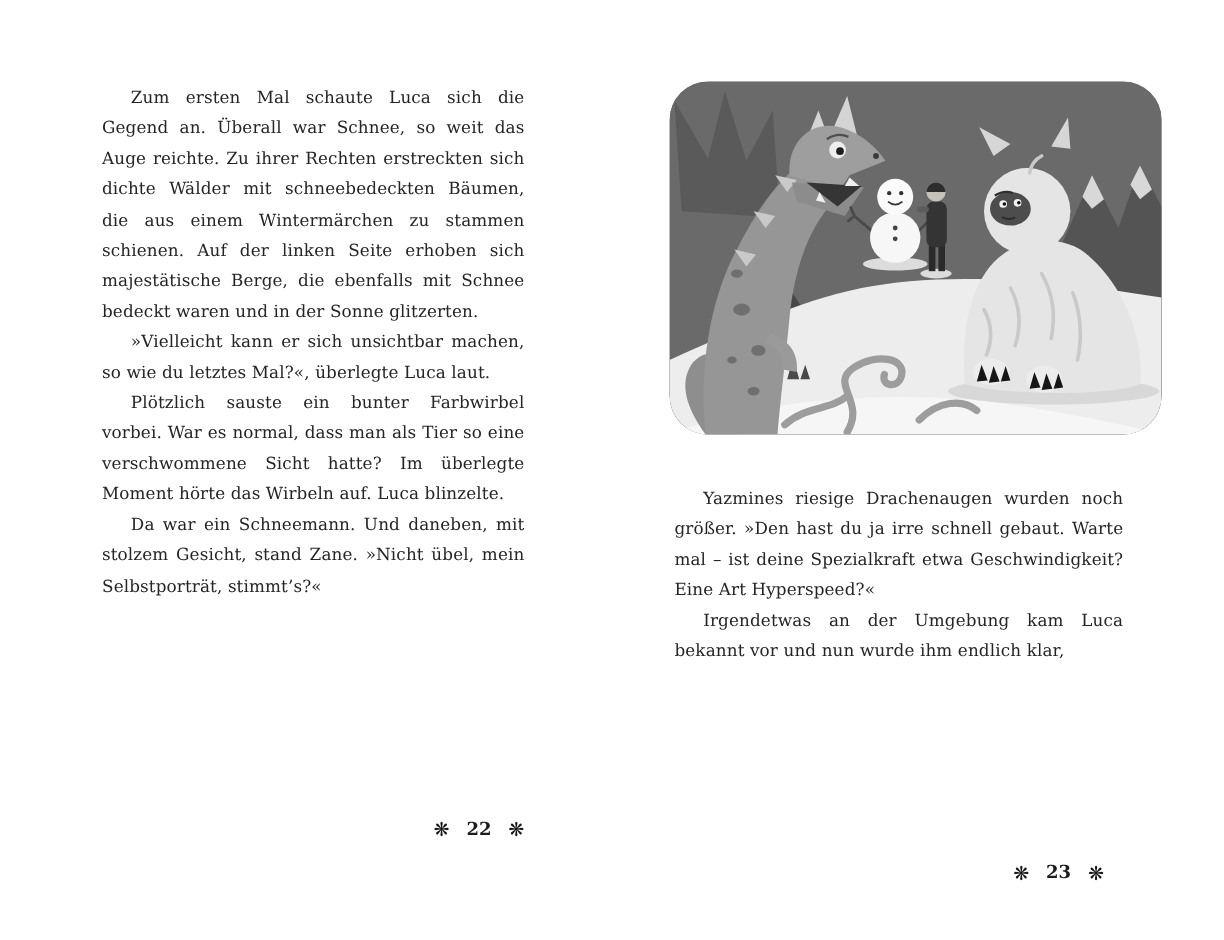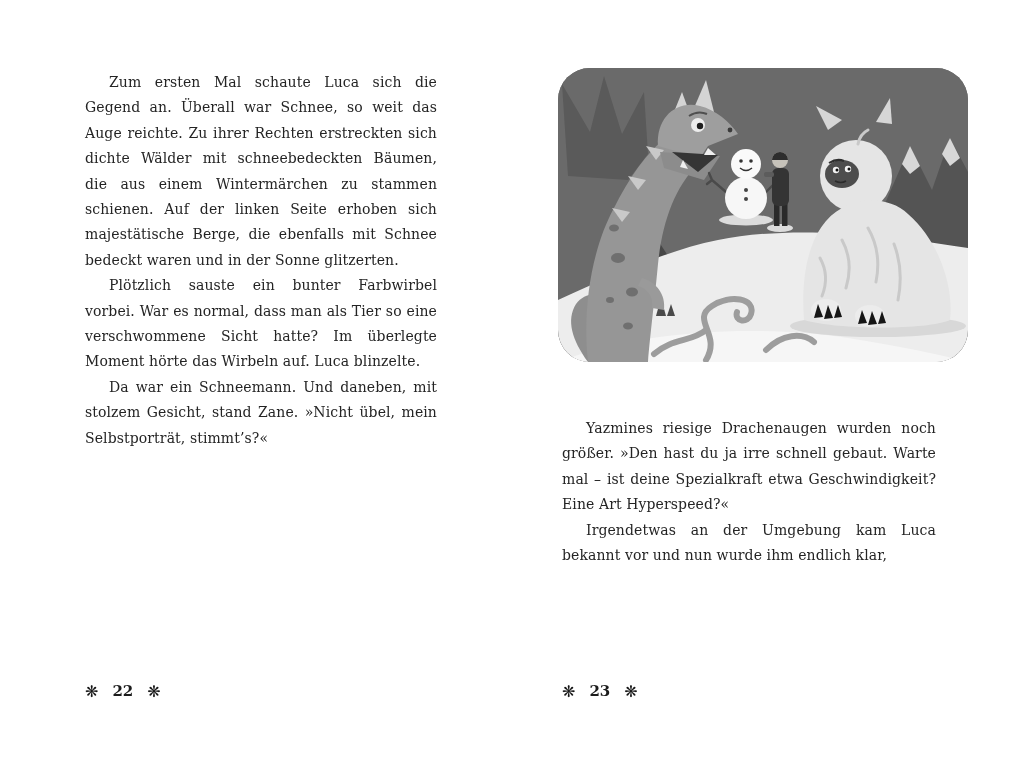--- a/index.html
+++ b/index.html
@@ -13,30 +13,30 @@
   }
   .page-text {
     position: absolute;
     text-align: justify;
     font-size: 14px;
     line-height: 25.4px;
     letter-spacing: 0.1px;
   }
   .page-text p { margin: 0; text-indent: 24px; }
   #left-text  { left: 85px;  top: 70px;  width: 352px; }
-  #right-text { left: 562px; top: 404px; width: 374px; margin-top: 12px; }
+  #right-text { left: 562px; top: 404px; width: 374px; }
   .folio {
     position: absolute;
     top: 681px;
-    text-align: left;
+    text-align: right;
     font-size: 15px;
     color: #1c1c1c;
   }
   #left-folio  { left: 85px;  width: 352px; }
-  #right-folio { left: 562px; width: 374px; }
+  #right-folio { left: 546px; width: 374px; margin-top: 36px; }
   .folio .num {
     font-weight: bold;
     margin: 0 14px;
     display: inline-block;
     vertical-align: middle;
   }
   .folio .flake {
     font-family: "DejaVu Sans", sans-serif;
     font-size: 16px;
     display: inline-block;
@@ -53,20 +53,21 @@
   }
   .illustration svg { display: block; width: 100%; height: 100%; }
 </style>
 </head>
 <body>
 
 <div>
 
   <div id="left-text" class="page-text">
     <p>Zum ersten Mal schaute Luca sich die Gegend an. Überall war Schnee, so weit das Auge reichte. Zu ihrer Rechten erstreckten sich dichte Wälder mit schneebedeckten Bäumen, die aus einem Wintermärchen zu stammen schienen. Auf der linken Seite erhoben sich majestätische Berge, die ebenfalls mit Schnee bedeckt waren und in der Sonne glitzerten.</p>
+    <p>»Vielleicht kann er sich unsichtbar machen, so wie du letztes Mal?«, überlegte Luca laut.</p>
     <p>Plötzlich sauste ein bunter Farbwirbel vorbei. War es normal, dass man als Tier so eine verschwommene Sicht hatte? Im überlegte Moment hörte das Wirbeln auf. Luca blinzelte.</p>
     <p>Da war ein Schneemann. Und daneben, mit stolzem Gesicht, stand Zane. »Nicht übel, mein Selbstporträt, stimmt’s?«</p>
   </div>
 
   <div id="left-folio" class="folio">
     <span class="flake">❋</span><span class="num">22</span><span class="flake">❋</span>
   </div>
 
   <div class="illustration">
     <svg viewBox="0 0 410 294" xmlns="http://www.w3.org/2000/svg">

